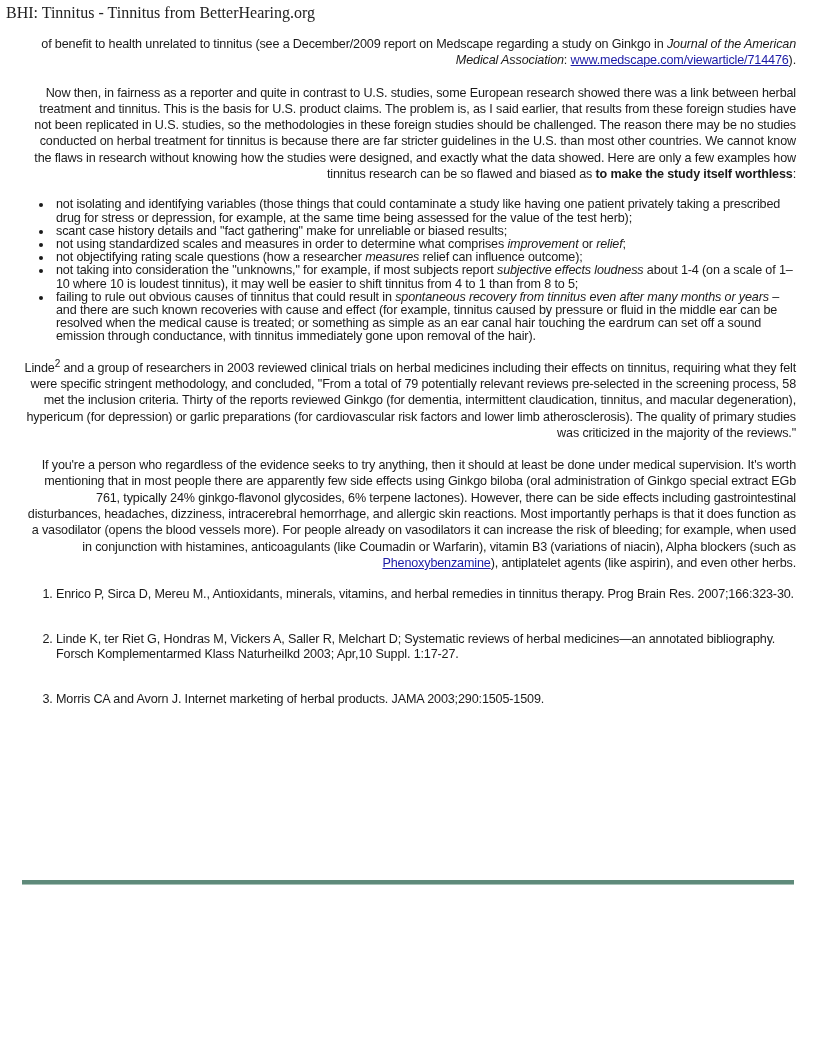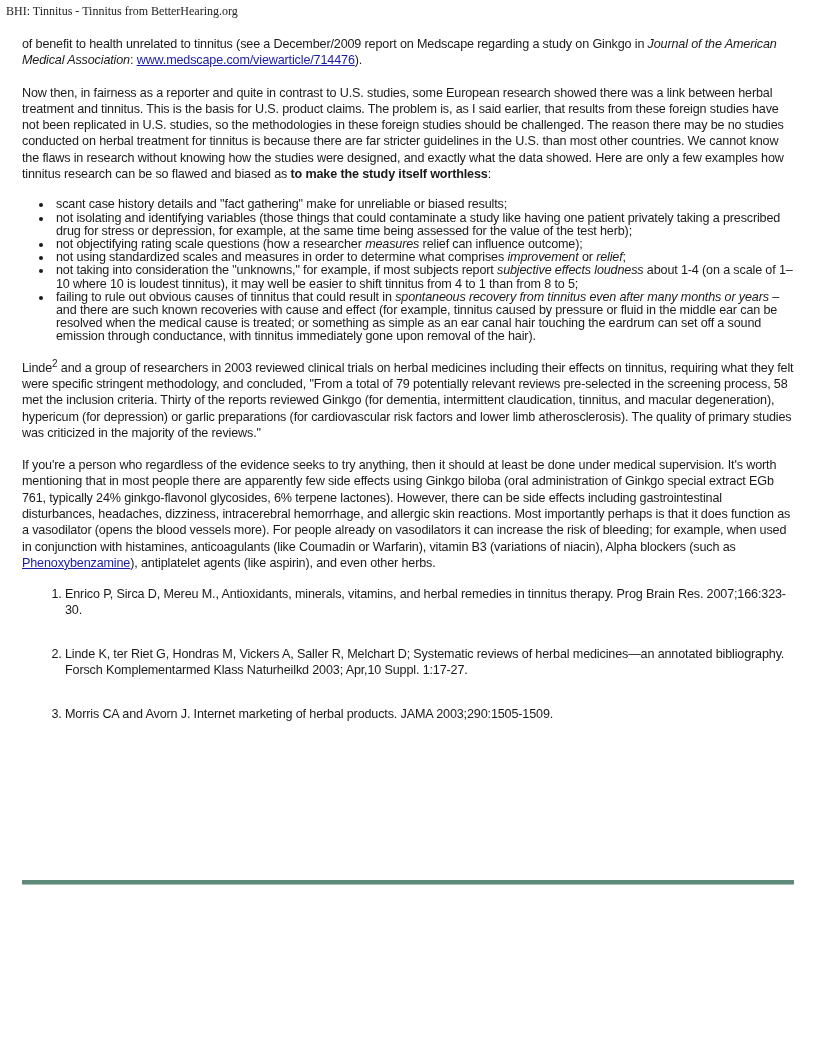--- a/index.html
+++ b/index.html
@@ -12,21 +12,21 @@
       height: 1056px;
       position: relative;
       overflow: hidden;
       color: #1a1a1a;
     }
     .print-header {
       position: absolute;
       left: 6px;
       top: 4px;
       font-family: "Liberation Serif", serif;
-      font-size: 12px;
+      font-size: 16px;
       color: #222;
     }
     .print-footer {
       position: absolute;
       left: 6px;
       top: 1076px;
       font-family: "Liberation Serif", serif;
       font-size: 12px;
       color: #222;
       text-align: right;
@@ -36,20 +36,21 @@
       left: 22px;
       top: 36px;
       width: 774px;
       font-family: "Liberation Sans", sans-serif;
       font-size: 12.6px;
       line-height: 16.3px;
       letter-spacing: -0.15px;
     }
     p {
       margin: 0 0 16px 0;
+      text-align: right;
     }
     a {
       color: #1a1aa6;
       text-decoration: underline;
     }
     ul.flaws {
       margin: 0 0 16px 0;
       padding-left: 34px;
       list-style: none;
     }
@@ -67,21 +68,21 @@
       height: 4px;
       border-radius: 50%;
       background: #1a1a1a;
     }
     sup {
       font-size: 10px;
       line-height: 0;
       vertical-align: 5px;
     }
     ol.refs {
-      margin: 9px;
+      margin: 0;
       padding-left: 34px;
     }
     ol.refs li {
       line-height: 15.5px;
       margin: 0 0 29px 0;
       padding-left: 0;
     }
     .rule {
       position: absolute;
       left: 22px;
@@ -97,24 +98,24 @@
 
 <div class="print-header">BHI: Tinnitus - Tinnitus from BetterHearing.org</div>
 
 <div class="content">
 
   <p><span>of benefit to health unrelated to tinnitus (see a December/2009 report on Medscape regarding a study on Ginkgo in </span><em>Journal of the American Medical Association</em><span>: </span><a href="#">www.medscape.com/viewarticle/714476</a><span>).</span></p>
 
   <p><span>Now then, in fairness as a reporter and quite in contrast to U.S. studies, some European research showed there was a link between herbal treatment and tinnitus. This is the basis for U.S. product claims. The problem is, as I said earlier, that results from these foreign studies have not been replicated in U.S. studies, so the methodologies in these foreign studies should be challenged. The reason there may be no studies conducted on herbal treatment for tinnitus is because there are far stricter guidelines in the U.S. than most other countries. We cannot know the flaws in research without knowing how the studies were designed, and exactly what the data showed. Here are only a few examples how tinnitus research can be so flawed and biased as </span><strong>to make the study itself worthless</strong><span>:</span></p>
 
   <ul class="flaws">
+    <li><span>not isolating and identifying variables (those things that could contaminate a study like having one patient privately taking a prescribed drug for stress or depression, for example, at the same time being assessed for the value of the test herb);</span></li>
     <li><span>scant case history details and "fact gathering" make for unreliable or biased results;</span></li>
-    <li><span>not isolating and identifying variables (those things that could contaminate a study like having one patient privately taking a prescribed drug for stress or depression, for example, at the same time being assessed for the value of the test herb);</span></li>
+    <li><span>not using standardized scales and measures in order to determine what comprises </span><em>improvement</em><span> or </span><em>relief</em><span>;</span></li>
     <li><span>not objectifying rating scale questions (how a researcher </span><em>measures</em><span> relief can influence outcome);</span></li>
-    <li><span>not using standardized scales and measures in order to determine what comprises </span><em>improvement</em><span> or </span><em>relief</em><span>;</span></li>
     <li><span>not taking into consideration the "unknowns," for example, if most subjects report </span><em>subjective effects loudness</em><span> about 1-4 (on a scale of 1–10 where 10 is loudest tinnitus), it may well be easier to shift tinnitus from 4 to 1 than from 8 to 5;</span></li>
     <li><span>failing to rule out obvious causes of tinnitus that could result in </span><em>spontaneous recovery from tinnitus even after many months or years</em><span> – and there are such known recoveries with cause and effect (for example, tinnitus caused by pressure or fluid in the middle ear can be resolved when the medical cause is treated; or something as simple as an ear canal hair touching the eardrum can set off a sound emission through conductance, with tinnitus immediately gone upon removal of the hair).</span></li>
   </ul>
 
   <p><span>Linde</span><sup>2</sup><span> and a group of researchers in 2003 reviewed clinical trials on herbal medicines including their effects on tinnitus, requiring what they felt were specific stringent methodology, and concluded, "From a total of 79 potentially relevant reviews pre-selected in the screening process, 58 met the inclusion criteria. Thirty of the reports reviewed Ginkgo (for dementia, intermittent claudication, tinnitus, and macular degeneration), hypericum (for depression) or garlic preparations (for cardiovascular risk factors and lower limb atherosclerosis). The quality of primary studies was criticized in the majority of the reviews."</span></p>
 
   <p><span>If you're a person who regardless of the evidence seeks to try anything, then it should at least be done under medical supervision. It's worth mentioning that in most people there are apparently few side effects using Ginkgo biloba (oral administration of Ginkgo special extract EGb 761, typically 24% ginkgo-flavonol glycosides, 6% terpene lactones). However, there can be side effects including gastrointestinal disturbances, headaches, dizziness, intracerebral hemorrhage, and allergic skin reactions. Most importantly perhaps is that it does function as a vasodilator (opens the blood vessels more). For people already on vasodilators it can increase the risk of bleeding; for example, when used in conjunction with histamines, anticoagulants (like Coumadin or Warfarin), vitamin B3 (variations of niacin), Alpha blockers (such as </span><a href="#">Phenoxybenzamine</a><span>), antiplatelet agents (like aspirin), and even other herbs.</span></p>
 
 
   <ol class="refs">

